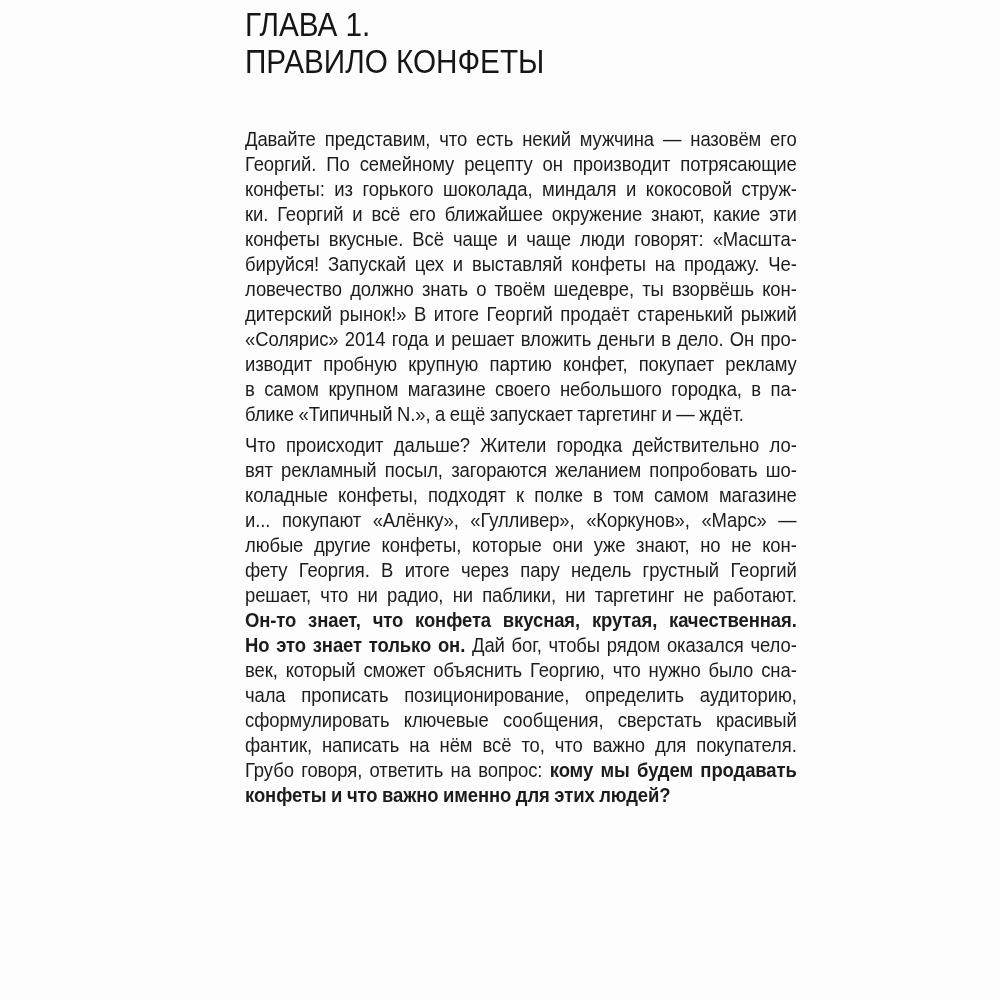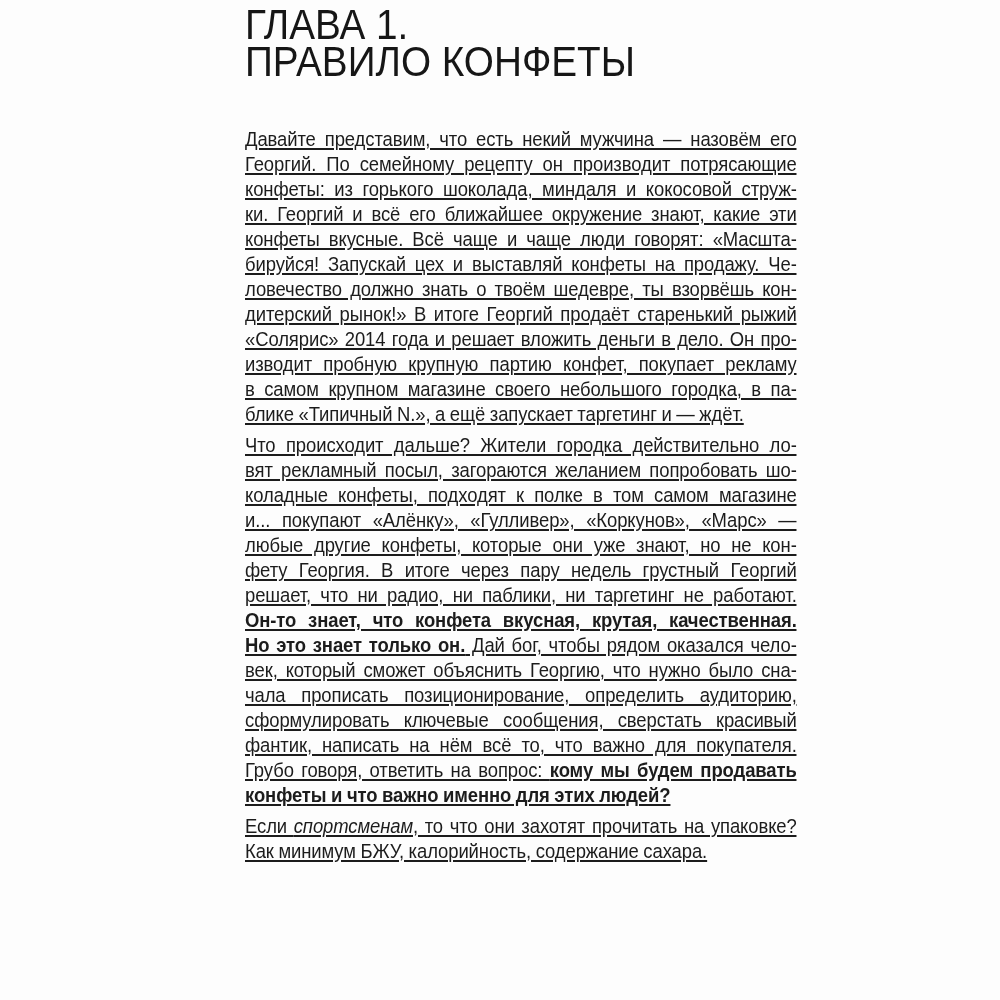--- a/index.html
+++ b/index.html
@@ -21,32 +21,31 @@
     background: #fdfdfd;
   }
   .textcol {
     position: absolute;
     left: 245px;
     top: 6px;
     width: 556px;
   }
   .chapter-title {
     color: #161616;
-    font-size: 43px;
+    font-size: 33px;
     line-height: 37px;
     font-weight: 400;
   }
   .chapter-title .tline {
     white-space: nowrap;
     transform: scaleX(0.9);
     transform-origin: 0 50%;
   }
   .body-text {
     margin-top: 46px;
-    text-decoration: underline;
   }
   .para {
     margin: 0 0 6px 0;
   }
   .line {
     width: 613px;
     height: 25px;
     line-height: 25px;
     font-size: 20.5px;
     white-space: nowrap;
@@ -98,19 +97,15 @@
           <div class="line"><span class="">решает, что ни радио, ни паблики, ни таргетинг не работают.</span></div>
           <div class="line"><span class="b">Он-то знает, что конфета вкусная, крутая, качественная.</span></div>
           <div class="line"><span class="b">Но это знает только он.</span><span class=""> Дай бог, чтобы рядом оказался чело-</span></div>
           <div class="line"><span class="">век, который сможет объяснить Георгию, что нужно было сна-</span></div>
           <div class="line"><span class="">чала прописать позиционирование, определить аудиторию,</span></div>
           <div class="line"><span class="">сформулировать ключевые сообщения, сверстать красивый</span></div>
           <div class="line"><span class="">фантик, написать на нём всё то, что важно для покупателя.</span></div>
           <div class="line"><span class="">Грубо говоря, ответить на вопрос: </span><span class="b">кому мы будем продавать</span></div>
           <div class="line last"><span class="b">конфеты и что важно именно для этих людей?</span></div>
         </div>
-        <div class="para">
-          <div class="line"><span class="">Если </span><span class="i">спортсменам</span><span class="">, то что они захотят прочитать на упаковке?</span></div>
-          <div class="line last"><span class="">Как минимум БЖУ, калорийность, содержание сахара.</span></div>
-        </div>
       </div>
   </div>
 </div>
 
 </body></html>

